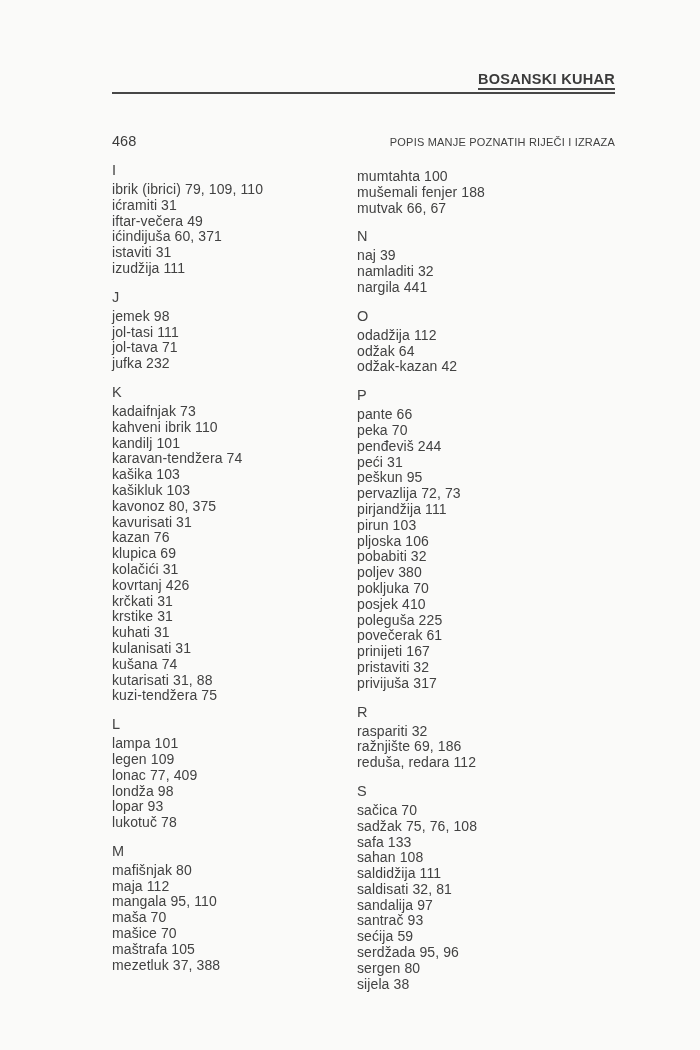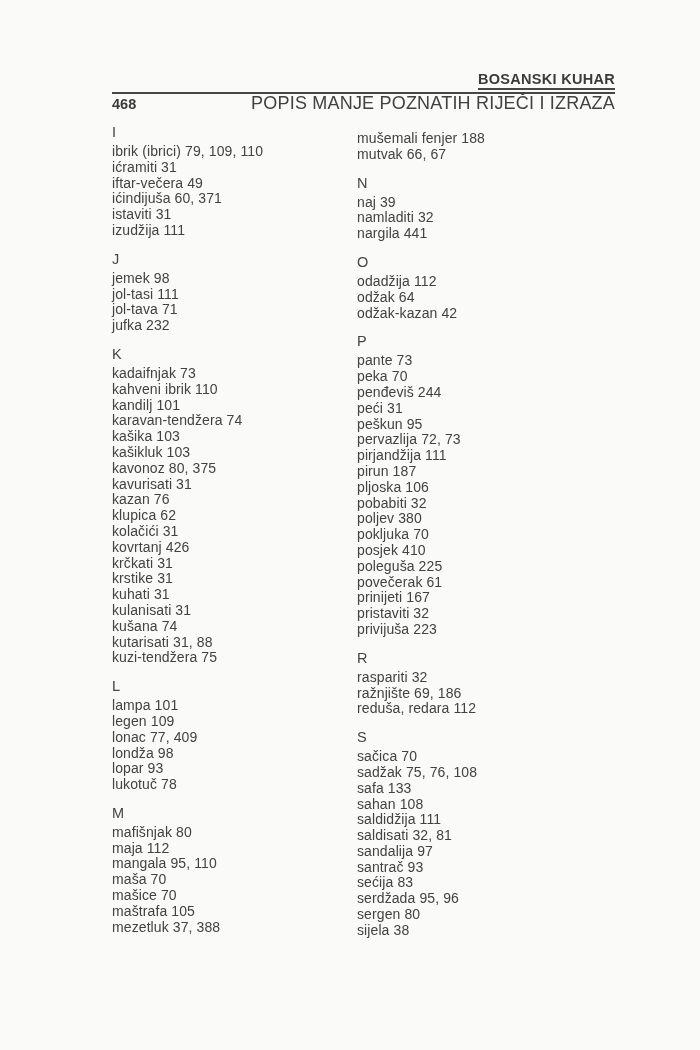--- a/index.html
+++ b/index.html
@@ -33,22 +33,22 @@
     background: #474747;
     margin-top: 2px;
   }
   .header-row {
     display: flex;
     justify-content: space-between;
     align-items: baseline;
     margin-top: 2px;
     line-height: 15px;
   }
-  .page-num  { font-weight: 700; font-size: 14.5px; color: #3b3b3b; }
-  .section-title { font-size: 18px; letter-spacing: 0.2px; color: #414141; }
+  .page-num  { font-weight: 400; font-size: 14.5px; color: #3b3b3b; }
+  .section-title { font-size: 11px; letter-spacing: 0.2px; color: #414141; margin-top: 39px; }
   .columns { display: flex; }
   .col-left  { width: 245px; flex: none; }
   .col-right { flex: 1; padding-top: 19px; }
   .letter-heading {
     font-size: 14.5px;
     line-height: 16px;
     margin: 12px 0 4px 0;
     color: #444444;
   }
   .entry {
@@ -91,21 +91,21 @@
         <div class="letter-heading">K</div>
         <div class="entry">kadaifnjak 73</div>
         <div class="entry">kahveni ibrik 110</div>
         <div class="entry">kandilj 101</div>
         <div class="entry">karavan-tendžera 74</div>
         <div class="entry">kašika 103</div>
         <div class="entry">kašikluk 103</div>
         <div class="entry">kavonoz 80, 375</div>
         <div class="entry">kavurisati 31</div>
         <div class="entry">kazan 76</div>
-        <div class="entry">klupica 62</div>
+        <div class="entry">klupica 69</div>
         <div class="entry">kolačići 31</div>
         <div class="entry">kovrtanj 426</div>
         <div class="entry">krčkati 31</div>
         <div class="entry">krstike 31</div>
         <div class="entry">kuhati 31</div>
         <div class="entry">kulanisati 31</div>
         <div class="entry">kušana 74</div>
         <div class="entry">kutarisati 31, 88</div>
         <div class="entry">kuzi-tendžera 75</div>
         <div class="letter-heading">L</div>
@@ -118,61 +118,62 @@
         <div class="letter-heading">M</div>
         <div class="entry">mafišnjak 80</div>
         <div class="entry">maja 112</div>
         <div class="entry">mangala 95, 110</div>
         <div class="entry">maša 70</div>
         <div class="entry">mašice 70</div>
         <div class="entry">maštrafa 105</div>
         <div class="entry">mezetluk 37, 388</div>
       </div>
     <div class="col-right" id="col-right">
+        <div class="entry">mumtahta 100</div>
         <div class="entry">mušemali fenjer 188</div>
         <div class="entry">mutvak 66, 67</div>
         <div class="letter-heading">N</div>
         <div class="entry">naj 39</div>
         <div class="entry">namladiti 32</div>
         <div class="entry">nargila 441</div>
         <div class="letter-heading">O</div>
         <div class="entry">odadžija 112</div>
         <div class="entry">odžak 64</div>
         <div class="entry">odžak-kazan 42</div>
         <div class="letter-heading">P</div>
-        <div class="entry">pante 73</div>
+        <div class="entry">pante 66</div>
         <div class="entry">peka 70</div>
         <div class="entry">penđeviš 244</div>
         <div class="entry">peći 31</div>
         <div class="entry">peškun 95</div>
         <div class="entry">pervazlija 72, 73</div>
         <div class="entry">pirjandžija 111</div>
-        <div class="entry">pirun 187</div>
+        <div class="entry">pirun 103</div>
         <div class="entry">pljoska 106</div>
         <div class="entry">pobabiti 32</div>
         <div class="entry">poljev 380</div>
         <div class="entry">pokljuka 70</div>
         <div class="entry">posjek 410</div>
         <div class="entry">poleguša 225</div>
         <div class="entry">povečerak 61</div>
         <div class="entry">prinijeti 167</div>
         <div class="entry">pristaviti 32</div>
-        <div class="entry">privijuša 223</div>
+        <div class="entry">privijuša 317</div>
         <div class="letter-heading">R</div>
         <div class="entry">raspariti 32</div>
         <div class="entry">ražnjište 69, 186</div>
         <div class="entry">reduša, redara 112</div>
         <div class="letter-heading">S</div>
         <div class="entry">sačica 70</div>
         <div class="entry">sadžak 75, 76, 108</div>
         <div class="entry">safa 133</div>
         <div class="entry">sahan 108</div>
         <div class="entry">saldidžija 111</div>
         <div class="entry">saldisati 32, 81</div>
         <div class="entry">sandalija 97</div>
         <div class="entry">santrač 93</div>
-        <div class="entry">sećija 83</div>
+        <div class="entry">sećija 59</div>
         <div class="entry">serdžada 95, 96</div>
         <div class="entry">sergen 80</div>
         <div class="entry">sijela 38</div>
       </div>
   </div>
 </div>
 
 </body></html>

